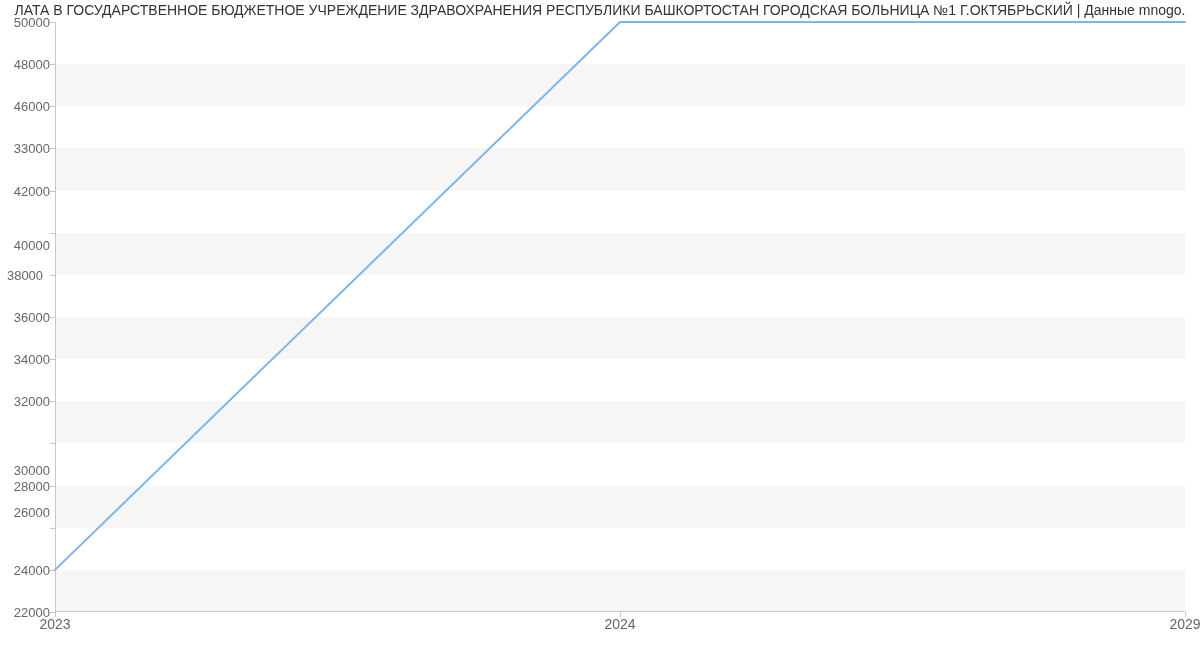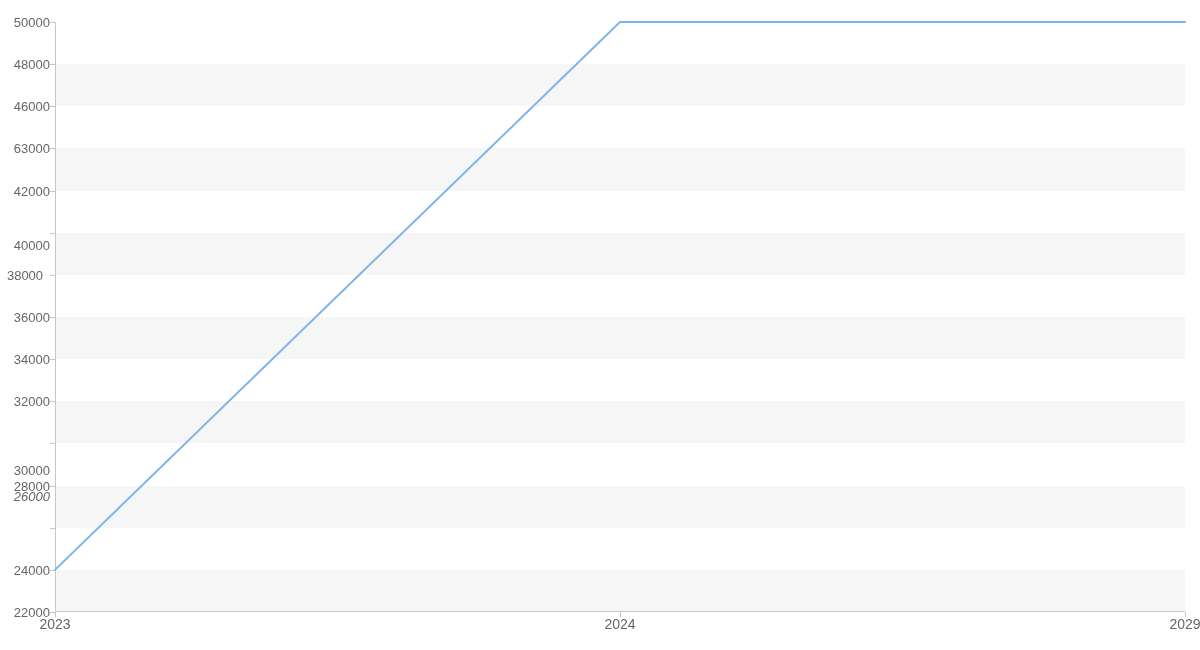--- a/index.html
+++ b/index.html
@@ -107,20 +107,21 @@
     stroke: #7cb5ec;
     stroke-width: 2;
     stroke-linejoin: round;
     stroke-linecap: round;
   }
 </style>
 </head>
 <body>
 
 <div class="chart-wrap">
+  <div class="title">ЛАТА В ГОСУДАРСТВЕННОЕ БЮДЖЕТНОЕ УЧРЕЖДЕНИЕ ЗДРАВОХРАНЕНИЯ РЕСПУБЛИКИ БАШКОРТОСТАН  ГОРОДСКАЯ БОЛЬНИЦА №1 Г.ОКТЯБРЬСКИЙ | Данные mnogo.</div>
 
   <div class="plot">
     <div class="plot-inner" id="bands">
         <div class="grid-band" style="top: 547.857px; height: 42.1429px;"></div>
         <div class="grid-band" style="top: 463.571px; height: 42.1429px;"></div>
         <div class="grid-band" style="top: 379.286px; height: 42.1429px;"></div>
         <div class="grid-band" style="top: 295px; height: 42.1429px;"></div>
         <div class="grid-band" style="top: 210.714px; height: 42.1429px;"></div>
         <div class="grid-band" style="top: 126.429px; height: 42.1429px;"></div>
         <div class="grid-band" style="top: 42.1429px; height: 42.1429px;"></div>
@@ -150,30 +151,30 @@
     <div class="axis-line-left"></div>
     <div class="axis-line-bottom"></div>
     <svg class="line-layer" id="line-layer" preserveAspectRatio="none" viewBox="0 0 1130 590">
       <path id="series" class="series-path" d="M0 547.8571428571429 L565 0 L1130 0 " style="stroke: rgb(124, 181, 236);"></path>
     </svg>
   </div>
 
   <div id="y-labels">
       <div class="y-tick" style="top: 612px;">22000</div>
       <div class="y-tick" style="top: 569.857px;">24000</div>
-      <div class="y-tick" style="top: 496px; font-style: italic;">26000</div>
+      <div class="y-tick" style="top: 512px;">26000</div>
       <div class="y-tick" style="top: 485.571px;">28000</div>
       <div class="y-tick" style="top: 470px; padding-left: 20px;">30000</div>
       <div class="y-tick" style="top: 401.286px;">32000</div>
       <div class="y-tick" style="top: 359.143px;">34000</div>
       <div class="y-tick" style="top: 317px; padding-left: 13px;">36000</div>
       <div class="y-tick" style="top: 274.857px; text-align: center;">38000</div>
       <div class="y-tick" style="top: 245px;">40000</div>
       <div class="y-tick" style="top: 190.571px;">42000</div>
-      <div class="y-tick" style="top: 148.429px;">63000</div>
+      <div class="y-tick" style="top: 148.429px;">33000</div>
       <div class="y-tick" style="top: 106.286px;">46000</div>
       <div class="y-tick" style="top: 64.1429px;">48000</div>
       <div class="y-tick" style="top: 22px;">50000</div>
     </div>
   <div id="x-labels">
       <div class="x-tick" style="left: 55px;">2023</div>
       <div class="x-tick" style="left: 620px;">2024</div>
       <div class="x-tick" style="left: 1185px;">2029</div>
     </div>
 </div>

